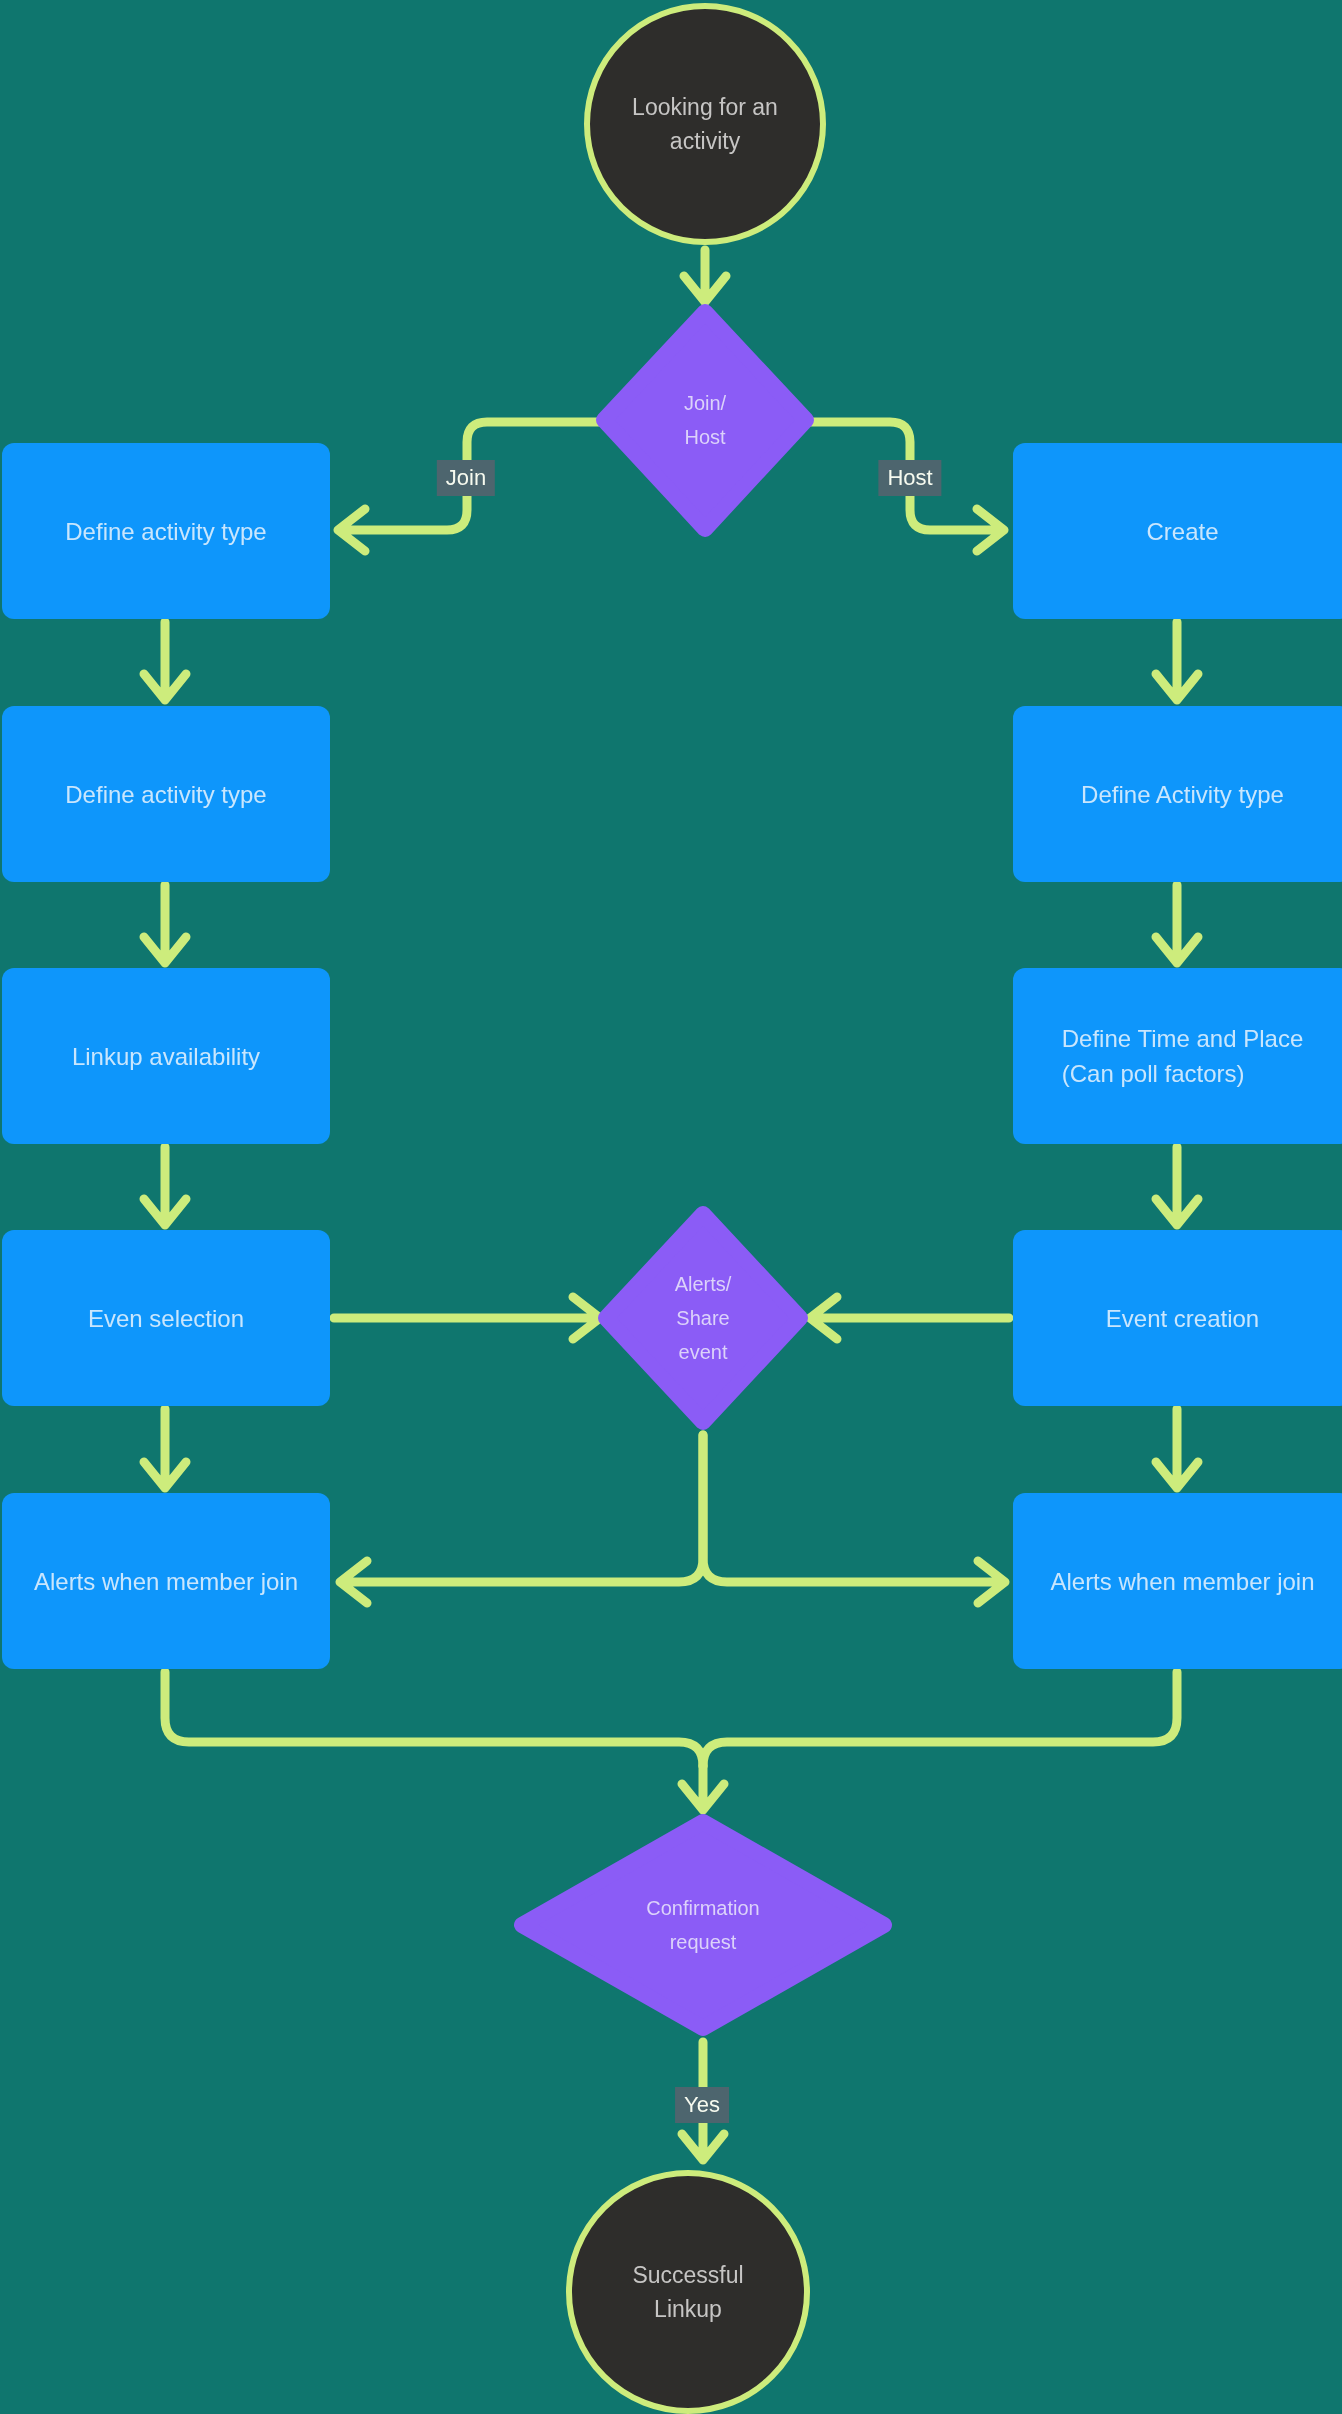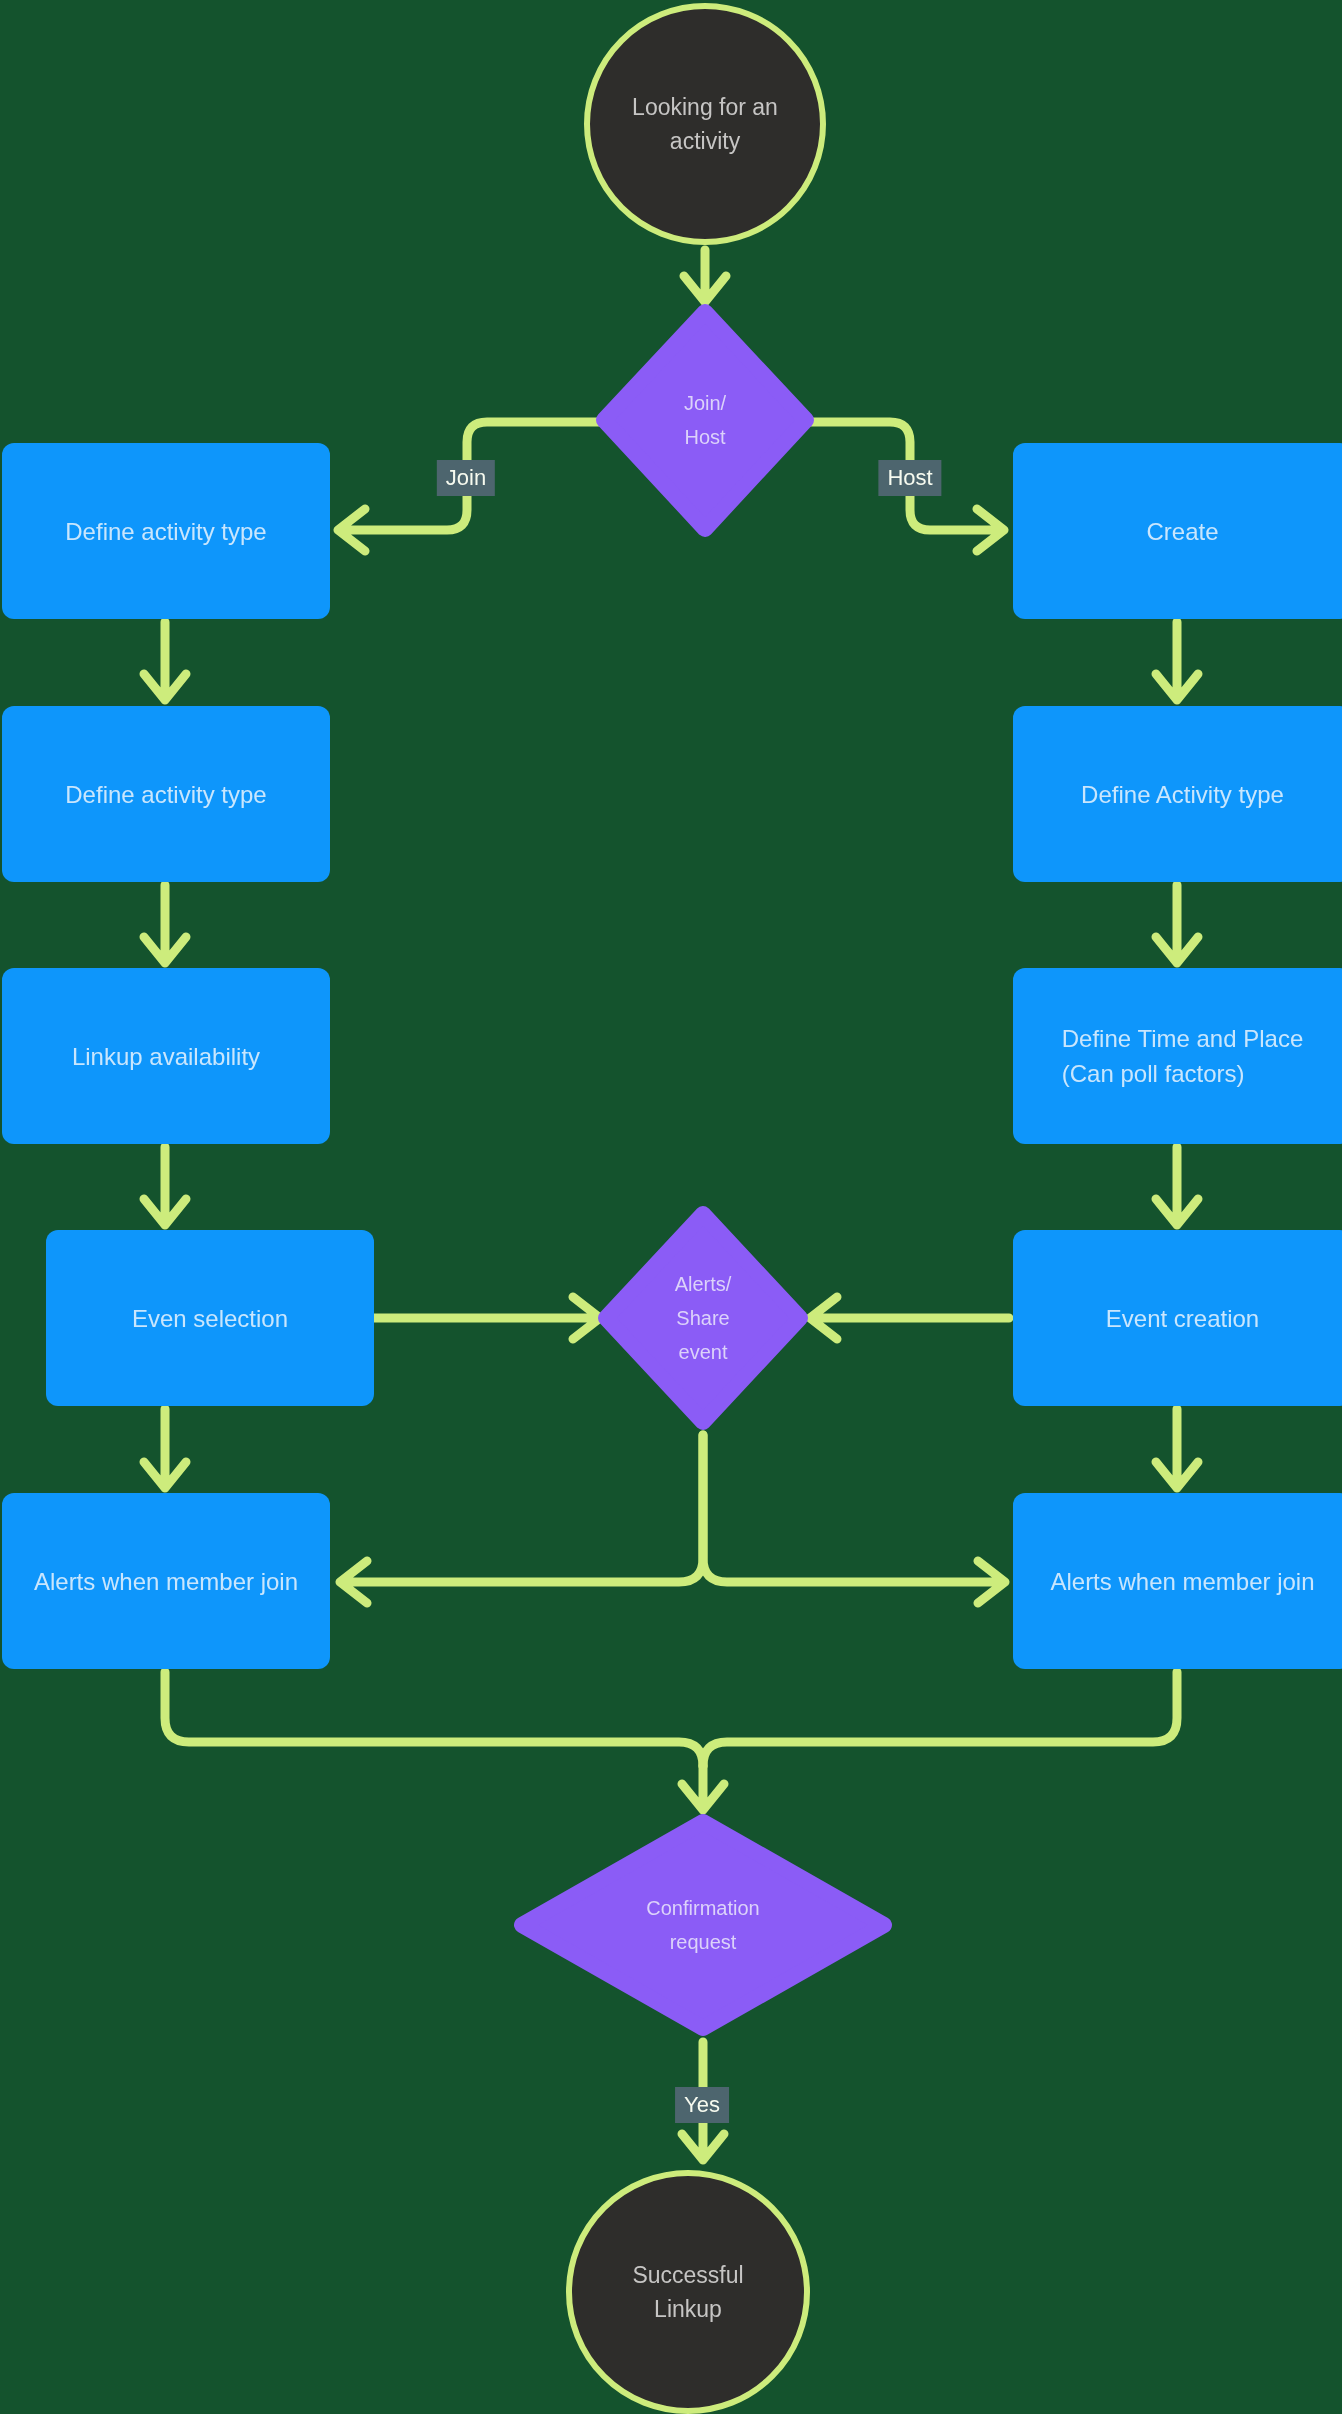--- a/index.html
+++ b/index.html
@@ -1,21 +1,21 @@
 <!DOCTYPE html>
 <html><head>
 <meta charset="utf-8">
 <style>
   html, body { margin: 0; padding: 0; background: #3a4a52; }
   #canvas {
     position: relative;
     width: 1342px;
     height: 2414px;
     overflow: hidden;
-    background: #14532d;
+    background: #0f766e;
     font-family: "Liberation Sans", sans-serif;
   }
   #edges-svg {
     position: absolute;
     left: 0; top: 0;
     z-index: 1;
   }
   .process {
     position: absolute;
     height: 176px;
@@ -115,21 +115,21 @@
 
   <div class="node-text decision-text" style="left:703px; top:1925px;">Confirmation
 request</div>
 
   <div class="node-text terminator-text" style="left:688px; top:2292px;">Successful
 Linkup</div>
 
   <div class="process left" style="top:443px;">Define activity type</div>
   <div class="process left" style="top:706px;">Define activity type</div>
   <div class="process left" style="top:968px;">Linkup availability</div>
-  <div class="process left" style="top:1230px;margin-left:44px;">Even selection</div>
+  <div class="process left" style="top:1230px;">Even selection</div>
   <div class="process left" style="top:1493px;">Alerts when member join</div>
 
   <div class="process right" style="top:443px;">Create</div>
   <div class="process right" style="top:706px;">Define Activity type</div>
   <div class="process right" style="top:968px;">Define Time and Place
 (Can poll factors)</div>
   <div class="process right" style="top:1230px;">Event creation</div>
   <div class="process right" style="top:1493px;">Alerts when member join</div>
 
   <div class="edge-label" style="left:466px; top:478px;">Join</div>

